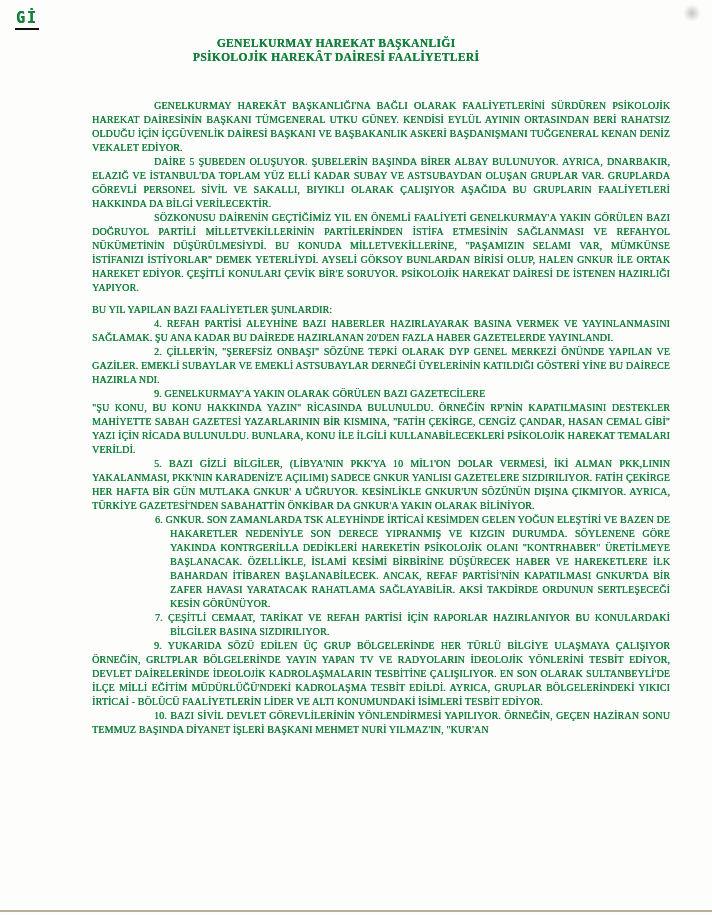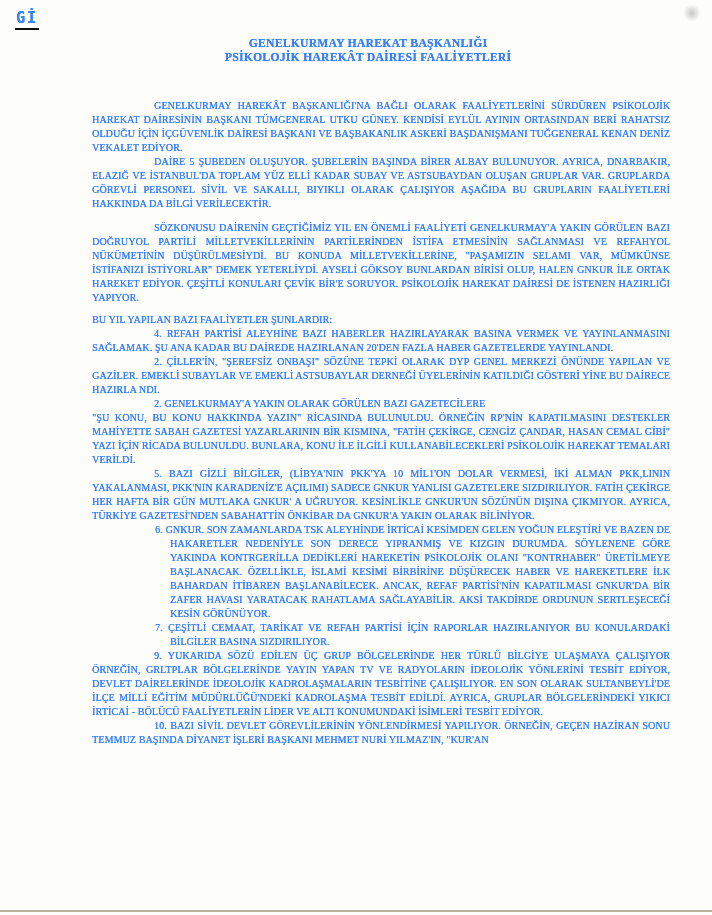--- a/index.html
+++ b/index.html
@@ -3,53 +3,52 @@
 <meta charset="utf-8">
 <style>
   html,body { margin:0; padding:0; background:#d8d8d8; }
   .page {
     position:relative;
     width:712px; height:915px;
     margin:0 auto;
     background:#fdfdfb;
     overflow:hidden;
     font-family:"Liberation Serif", serif;
-    color:#3b82f6;
+    color:#15803d;
   }
   .header-mark {
     position:absolute; top:9px; left:15px;
     font-family:"DejaVu Sans Mono", monospace;
     font-weight:bold; font-size:15px; letter-spacing:2px;
     border-bottom:2px solid #101010; padding:0 1px 1px 1px;
     text-shadow:0.3px 0 0 currentColor;
   }
   .smudge {
     position:absolute; top:5px; left:682px; width:18px; height:18px;
     background:radial-gradient(circle at 55% 45%, rgba(110,110,110,0.38), rgba(110,110,110,0) 62%);
   }
   .title {
     position:absolute; top:36px; left:0; width:672px;
     text-align:center; font-weight:bold;
     font-size:11.5px; line-height:14px; letter-spacing:0.35px;
     text-shadow:0.3px 0 0 currentColor;
-    margin-left:32px;
   }
   .doc-body {
     position:absolute; top:99px; left:92px; width:578px;
     font-size:10px; line-height:14px;
     letter-spacing:0.12px;
     text-align:justify;
     text-shadow:0.3px 0 0 currentColor;
   }
   .blk { margin:0; }
   .ind   { text-indent:62px; }
   .flush { text-indent:0; }
   .hang  { padding-left:78px; text-indent:-15px; }
   .und   { text-decoration:underline; text-underline-offset:2px; }
-  .sp10 { margin-top:10px; }
+  .sp10 { margin-top:0; }
   .sp12 { margin-top:8px; }
   .sp16 { margin-top:16px; }
   .sb6  { margin-bottom:6px; }
   .scan-line {
     position:absolute; left:0; right:0; bottom:3px; height:2px;
     background:#b7b09b;
   }
 </style>
 </head>
 <body>
@@ -61,21 +60,21 @@
     <div>GENELKURMAY HAREKAT BAŞKANLIĞI</div>
     <div>PSİKOLOJİK HAREKÂT DAİRESİ FAALİYETLERİ</div>
   </div>
   <div class="doc-body" id="doc-body">
       <div class="blk ind">GENELKURMAY HAREKÂT BAŞKANLIĞI'NA BAĞLI OLARAK FAALİYETLERİNİ SÜRDÜREN PSİKOLOJİK HAREKAT DAİRESİNİN BAŞKANI TÜMGENERAL UTKU GÜNEY. KENDİSİ EYLÜL AYININ ORTASINDAN BERİ RAHATSIZ OLDUĞU İÇİN İÇGÜVENLİK DAİRESİ BAŞKANI VE BAŞBAKANLIK ASKERİ BAŞDANIŞMANI TUĞGENERAL KENAN DENİZ VEKALET EDİYOR.</div>
       <div class="blk ind">DAİRE 5 ŞUBEDEN OLUŞUYOR. ŞUBELERİN BAŞINDA BİRER ALBAY BULUNUYOR. AYRICA, DNARBAKIR, ELAZIĞ VE İSTANBUL'DA TOPLAM YÜZ ELLİ KADAR SUBAY VE ASTSUBAYDAN OLUŞAN GRUPLAR VAR. GRUPLARDA GÖREVLİ PERSONEL SİVİL VE SAKALLI, BIYIKLI OLARAK ÇALIŞIYOR AŞAĞIDA BU GRUPLARIN FAALİYETLERİ HAKKINDA DA BİLGİ VERİLECEKTİR.</div>
       <div class="blk ind sp10">SÖZKONUSU DAİRENİN GEÇTİĞİMİZ YIL EN ÖNEMLİ FAALİYETİ GENELKURMAY'A YAKIN GÖRÜLEN BAZI DOĞRUYOL PARTİLİ MİLLETVEKİLLERİNİN PARTİLERİNDEN İSTİFA ETMESİNİN SAĞLANMASI VE REFAHYOL NÜKÜMETİNİN DÜŞÜRÜLMESİYDİ. BU KONUDA MİLLETVEKİLLERİNE, "PAŞAMIZIN SELAMI VAR, MÜMKÜNSE İSTİFANIZI İSTİYORLAR" DEMEK YETERLİYDİ. AYSELİ GÖKSOY BUNLARDAN BİRİSİ OLUP, HALEN GNKUR İLE ORTAK HAREKET EDİYOR. ÇEŞİTLİ KONULARI ÇEVİK BİR'E SORUYOR. PSİKOLOJİK HAREKAT DAİRESİ DE İSTENEN HAZIRLIĞI YAPIYOR.</div>
       <div class="blk flush sp12">BU YIL YAPILAN BAZI FAALİYETLER ŞUNLARDIR:</div>
       <div class="blk ind">4. REFAH PARTİSİ ALEYHİNE BAZI HABERLER HAZIRLAYARAK BASINA VERMEK VE YAYINLANMASINI SAĞLAMAK. ŞU ANA KADAR BU DAİREDE HAZIRLANAN 20'DEN FAZLA HABER GAZETELERDE YAYINLANDI.</div>
       <div class="blk ind">2. ÇİLLER'İN, "ŞEREFSİZ ONBAŞI" SÖZÜNE TEPKİ OLARAK DYP GENEL MERKEZİ ÖNÜNDE YAPILAN VE GAZİLER. EMEKLİ SUBAYLAR VE EMEKLİ ASTSUBAYLAR DERNEĞİ ÜYELERİNİN KATILDIĞI GÖSTERİ YİNE BU DAİRECE HAZIRLA NDI.</div>
-      <div class="blk ind">2. GENELKURMAY'A YAKIN OLARAK GÖRÜLEN BAZI GAZETECİLERE</div>
+      <div class="blk ind">9. GENELKURMAY'A YAKIN OLARAK GÖRÜLEN BAZI GAZETECİLERE</div>
       <div class="blk flush">"ŞU KONU, BU KONU HAKKINDA YAZIN" RİCASINDA BULUNULDU. ÖRNEĞİN RP'NİN KAPATILMASINI DESTEKLER MAHİYETTE SABAH GAZETESİ YAZARLARININ BİR KISMINA, "FATİH ÇEKİRGE, CENGİZ ÇANDAR, HASAN CEMAL GİBİ" YAZI İÇİN RİCADA BULUNULDU. BUNLARA, KONU İLE İLGİLİ KULLANABİLECEKLERİ PSİKOLOJİK HAREKAT TEMALARI VERİLDİ.</div>
       <div class="blk ind">5. BAZI GİZLİ BİLGİLER, (LİBYA'NIN PKK'YA 10 MİL1'ON DOLAR VERMESİ, İKİ ALMAN PKK,LININ YAKALANMASI, PKK'NIN KARADENİZ'E AÇILIMI) SADECE GNKUR YANLISI GAZETELERE SIZDIRILIYOR. FATİH ÇEKİRGE HER HAFTA BİR GÜN MUTLAKA GNKUR' A UĞRUYOR. KESİNLİKLE GNKUR'UN SÖZÜNÜN DIŞINA ÇIKMIYOR. AYRICA, TÜRKİYE GAZETESİ'NDEN SABAHATTİN ÖNKİBAR DA GNKUR'A YAKIN OLARAK BİLİNİYOR.</div>
       <div class="blk hang">6. GNKUR. SON ZAMANLARDA TSK ALEYHİNDE İRTİCAİ KESİMDEN GELEN YOĞUN ELEŞTİRİ VE BAZEN DE HAKARETLER NEDENİYLE SON DERECE YIPRANMIŞ VE KIZGIN DURUMDA. SÖYLENENE GÖRE YAKINDA KONTRGERİLLA DEDİKLERİ HAREKETİN PSİKOLOJİK OLANI "KONTRHABER" ÜRETİLMEYE BAŞLANACAK. ÖZELLİKLE, İSLAMİ KESİMİ BİRBİRİNE DÜŞÜRECEK HABER VE HAREKETLERE İLK BAHARDAN İTİBAREN BAŞLANABİLECEK. ANCAK, REFAF PARTİSİ'NİN KAPATILMASI GNKUR'DA BİR ZAFER HAVASI YARATACAK RAHATLAMA SAĞLAYABİLİR. AKSİ TAKDİRDE ORDUNUN SERTLEŞECEĞİ KESİN GÖRÜNÜYOR.</div>
       <div class="blk hang">7. ÇEŞİTLİ CEMAAT, TARİKAT VE REFAH PARTİSİ İÇİN RAPORLAR HAZIRLANIYOR BU KONULARDAKİ BİLGİLER BASINA SIZDIRILIYOR.</div>
       <div class="blk ind">9. YUKARIDA SÖZÜ EDİLEN ÜÇ GRUP BÖLGELERİNDE HER TÜRLÜ BİLGİYE ULAŞMAYA ÇALIŞIYOR ÖRNEĞİN, GRLTPLAR BÖLGELERİNDE YAYIN YAPAN TV VE RADYOLARIN İDEOLOJİK YÖNLERİNİ TESBİT EDİYOR, DEVLET DAİRELERİNDE İDEOLOJİK KADROLAŞMALARIN TESBİTİNE ÇALIŞILIYOR. EN SON OLARAK SULTANBEYLİ'DE İLÇE MİLLİ EĞİTİM MÜDÜRLÜĞÜ'NDEKİ KADROLAŞMA TESBİT EDİLDİ. AYRICA, GRUPLAR BÖLGELERİNDEKİ YIKICI İRTİCAİ - BÖLÜCÜ FAALİYETLERİN LİDER VE ALTI KONUMUNDAKİ İSİMLERİ TESBİT EDİYOR.</div>
       <div class="blk ind">10. BAZI SİVİL DEVLET GÖREVLİLERİNİN YÖNLENDİRMESİ YAPILIYOR. ÖRNEĞİN, GEÇEN HAZİRAN SONU TEMMUZ BAŞINDA DİYANET İŞLERİ BAŞKANI MEHMET NURİ YILMAZ'IN, "KUR'AN</div>
     </div>
   <div class="scan-line"></div>
 </div>
 

